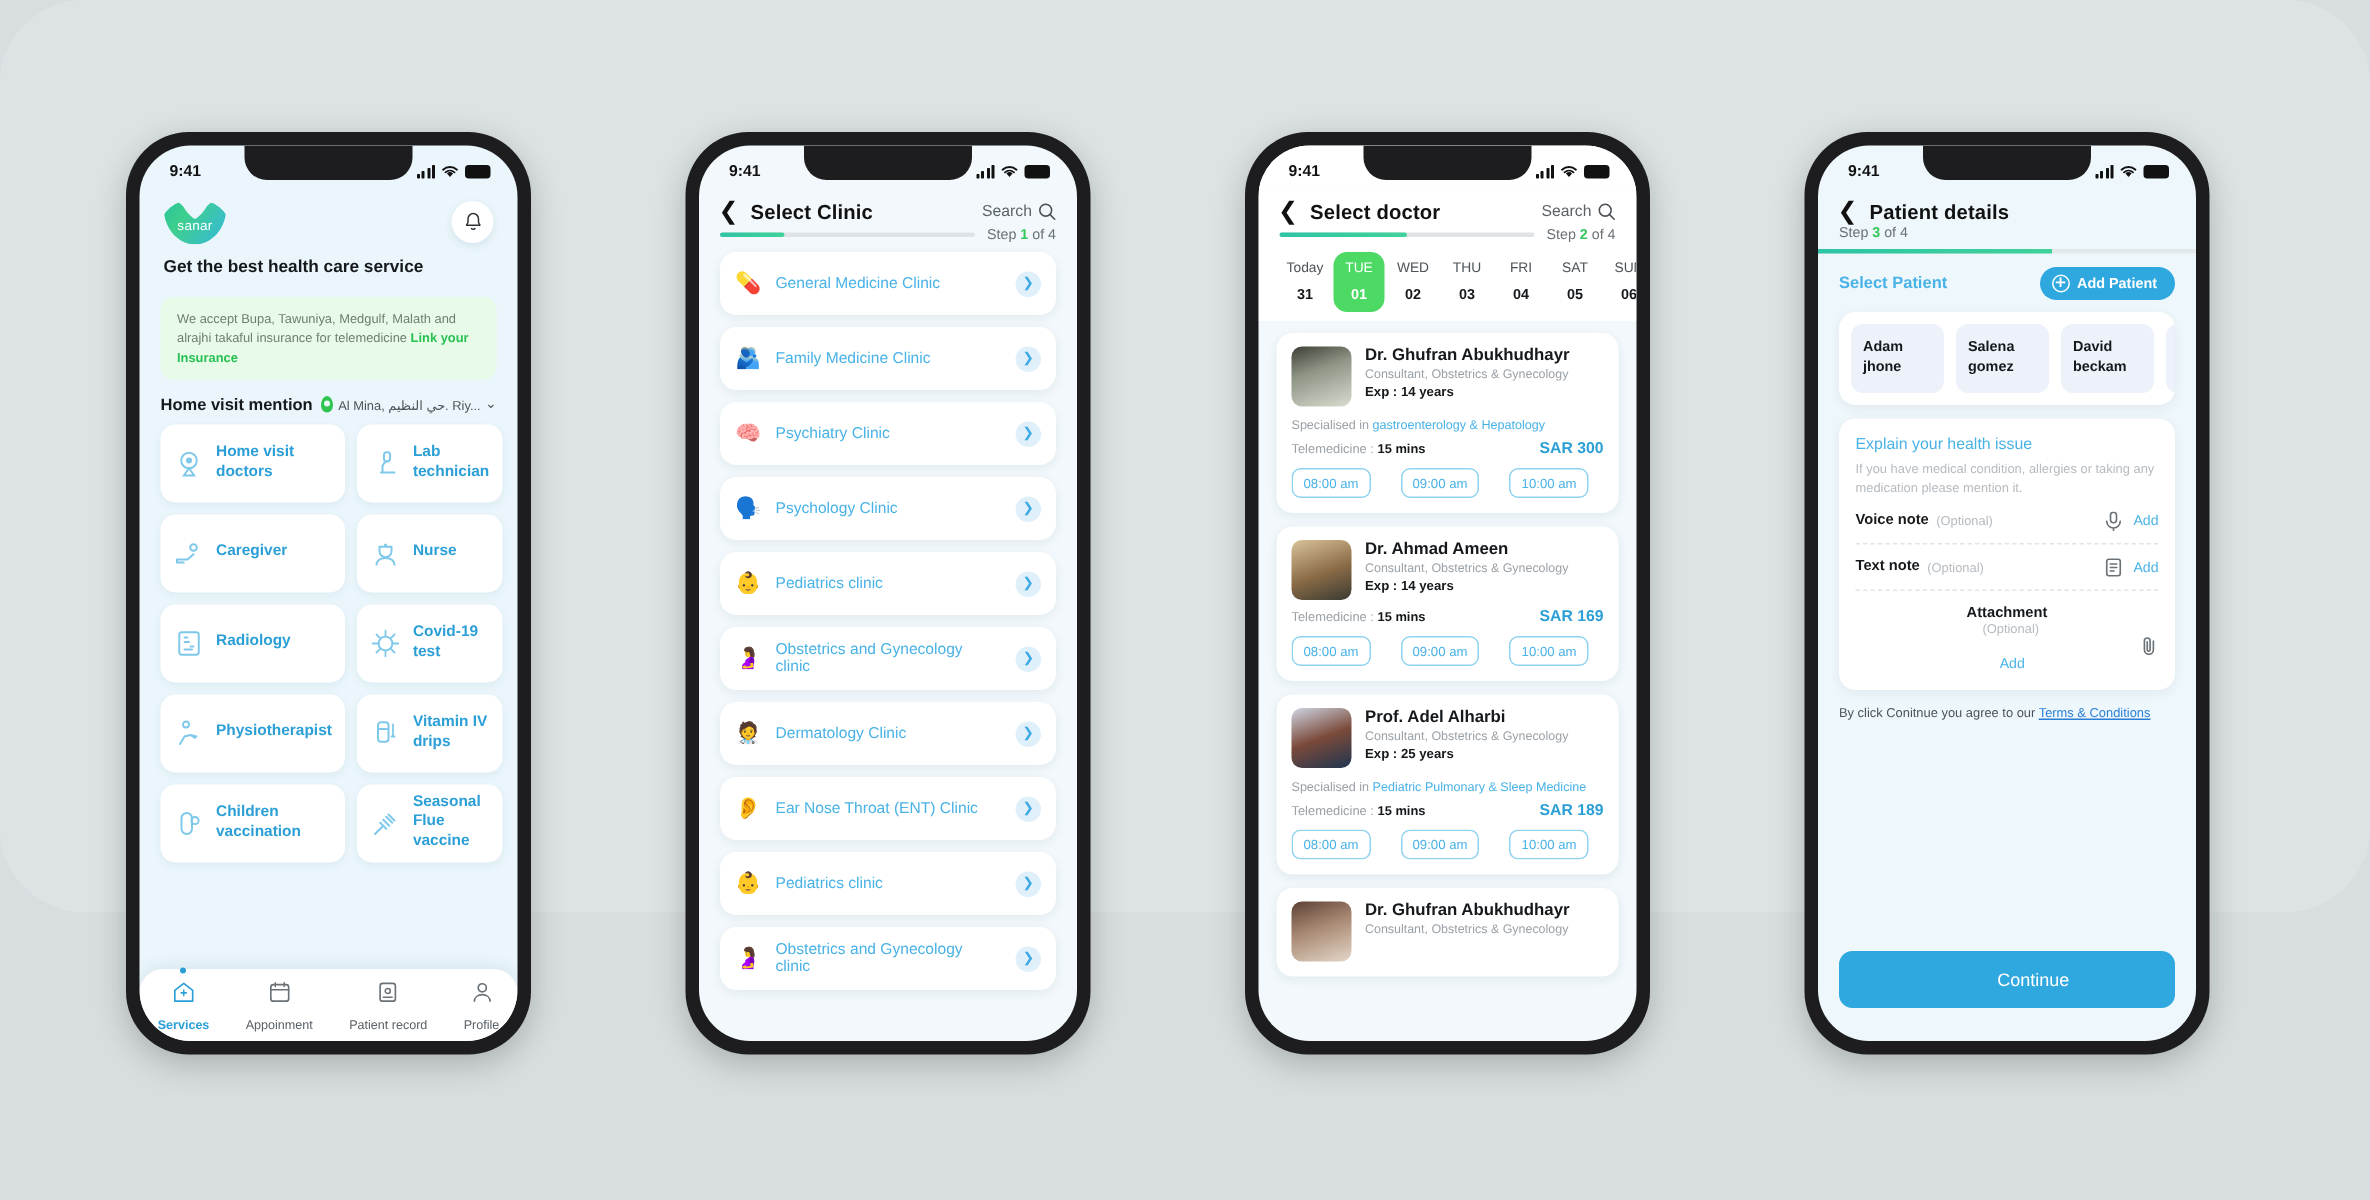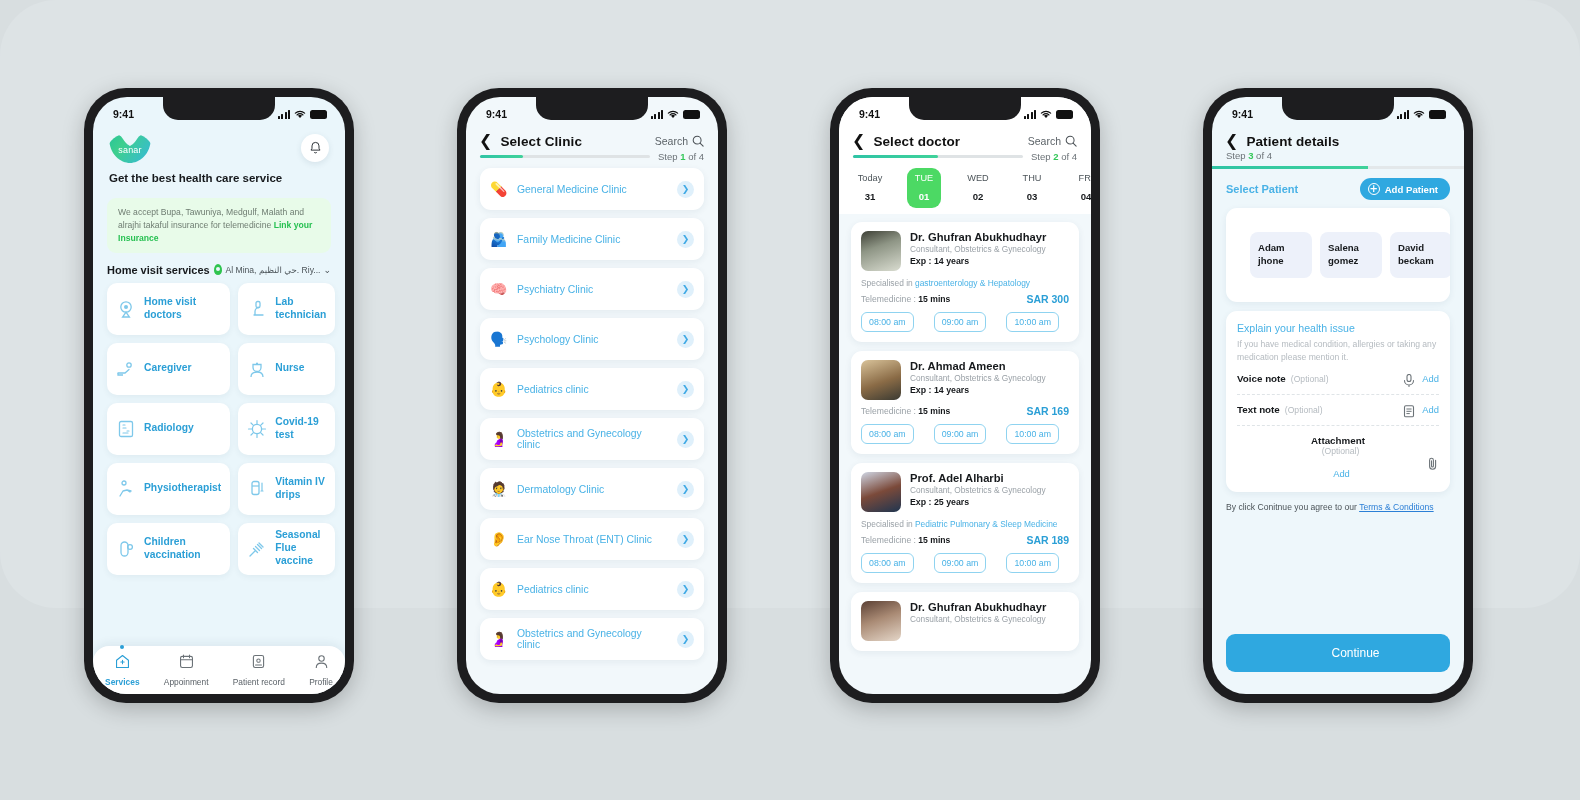--- a/index.html
+++ b/index.html
@@ -148,21 +148,21 @@
   .clin .nm { font-size: 10.4px; color: #49b2e6; font-weight: 500; }
   .go {
     margin-left: auto; width: 17px; height: 17px; border-radius: 50%;
     background: #dff0fb; color: #3fa9e5; font-size: 9px; font-weight: bold;
     display: flex; align-items: center; justify-content: center;
     font-family: "DejaVu Sans", sans-serif;
   }
   
   .p3 { background: #f2f8fb; }
   .p3-top { background: #fff; padding-bottom: 6px; }
-  .days { display: flex; gap: 20px; padding: 6px 0 0 14px; overflow: hidden; }
+  .days { display: flex; gap: 2px; padding: 6px 0 0 14px; overflow: hidden; }
   .day { width: 34px; flex: none; text-align: center; padding: 5px 0 6px; border-radius: 9px; }
   .day .d1 { font-size: 9.2px; color: #4c5459; font-weight: 500; }
   .day .d2 { font-size: 9.6px; color: #16191c; font-weight: bold; margin-top: 8px; }
   .day.on { background: #4cd964; }
   .day.on .d1, .day.on .d2 { color: #fff; }
   .doc-list { padding: 8px 12px 0; display: flex; flex-direction: column; gap: 9px;
     height: calc(100% - 118px); overflow: hidden; }
   .doc { background: #fff; border-radius: 11px; padding: 9px 10px 10px; flex: none;
     box-shadow: 0 2px 7px rgba(30,60,80,.07); }
   .doc-hd { display: flex; gap: 9px; }
@@ -188,21 +188,21 @@
   .p4-track > span { position: absolute; left:0; top:0; bottom:0; width: 62%;
     background: linear-gradient(90deg,#2fc4a5,#3fd29a); }
   .sel-row { display: flex; align-items: center; padding: 9px 14px 0; }
   .sel-t { font-size: 11px; font-weight: bold; color: #49b2e6; }
   .add-btn { margin-left: auto; display: flex; align-items: center; gap: 5px;
     background: #2fa8e0; color: #fff; border-radius: 14px; padding: 5px 12px 5px 8px;
     font-size: 9.6px; font-weight: bold; }
   .plus-c { width: 12px; height: 12px; border: 1.4px solid #fff; border-radius: 50%;
     display: flex; align-items: center; justify-content: center; font-size: 10px;
     line-height: 1; font-family: "DejaVu Sans", sans-serif; }
-  .pat-card { margin: 8px 14px 0; padding: 24px; display: flex; gap: 8px; overflow: hidden; }
+  .pat-card { margin: 8px 14px 0; padding: 8px; display: flex; gap: 8px; overflow: hidden; }
   .pat { flex: none; width: 62px; background: #edf1fa; border-radius: 8px;
     padding: 10px 8px; font-size: 9.6px; font-weight: bold; color: #16191c; line-height: 1.35; }
   .issue-card { margin: 9px 14px 0; padding: 11px 11px 4px; }
   .issue-t { font-size: 10.6px; color: #49b2e6; font-weight: 500; }
   .issue-s { font-size: 8.6px; color: #b5bbc0; line-height: 1.5; margin-top: 4px; }
   .note-row { display: flex; align-items: center; padding: 9px 0;
     border-bottom: 1px dashed #dfe4e7; }
   .note-row:last-child { border-bottom: none; flex-direction: column; }
   .note-l { font-size: 9.8px; font-weight: bold; color: #16191c; }
   .note-o { font-size: 8.6px; color: #b5bbc0; margin-left: 5px; }
@@ -259,21 +259,21 @@
         </div>
 
         <div class="p1-tagline">Get the best health care service</div>
 
 
         <div class="ins-banner">
           <span>We accept Bupa, Tawuniya, Medgulf, Malath and alrajhi takaful insurance for telemedicine </span><b>Link your Insurance</b>
         </div>
 
         <div class="hv-row">
-          <div class="hv-title">Home visit services</div>
+          <div class="hv-title">Home visit mention</div>
           <div class="hv-loc">
             <span class="pin"></span>
             <span>Al Mina, حي النظيم. Riy...</span>
             <span style="font-family:'DejaVu Sans',sans-serif;font-size:9px">⌄</span>
           </div>
         </div>
 
         <div class="grid" id="svc-grid">
             <div class="svc">
               <span class="ico"><svg width="20" height="20" viewBox="0 0 20 20">

